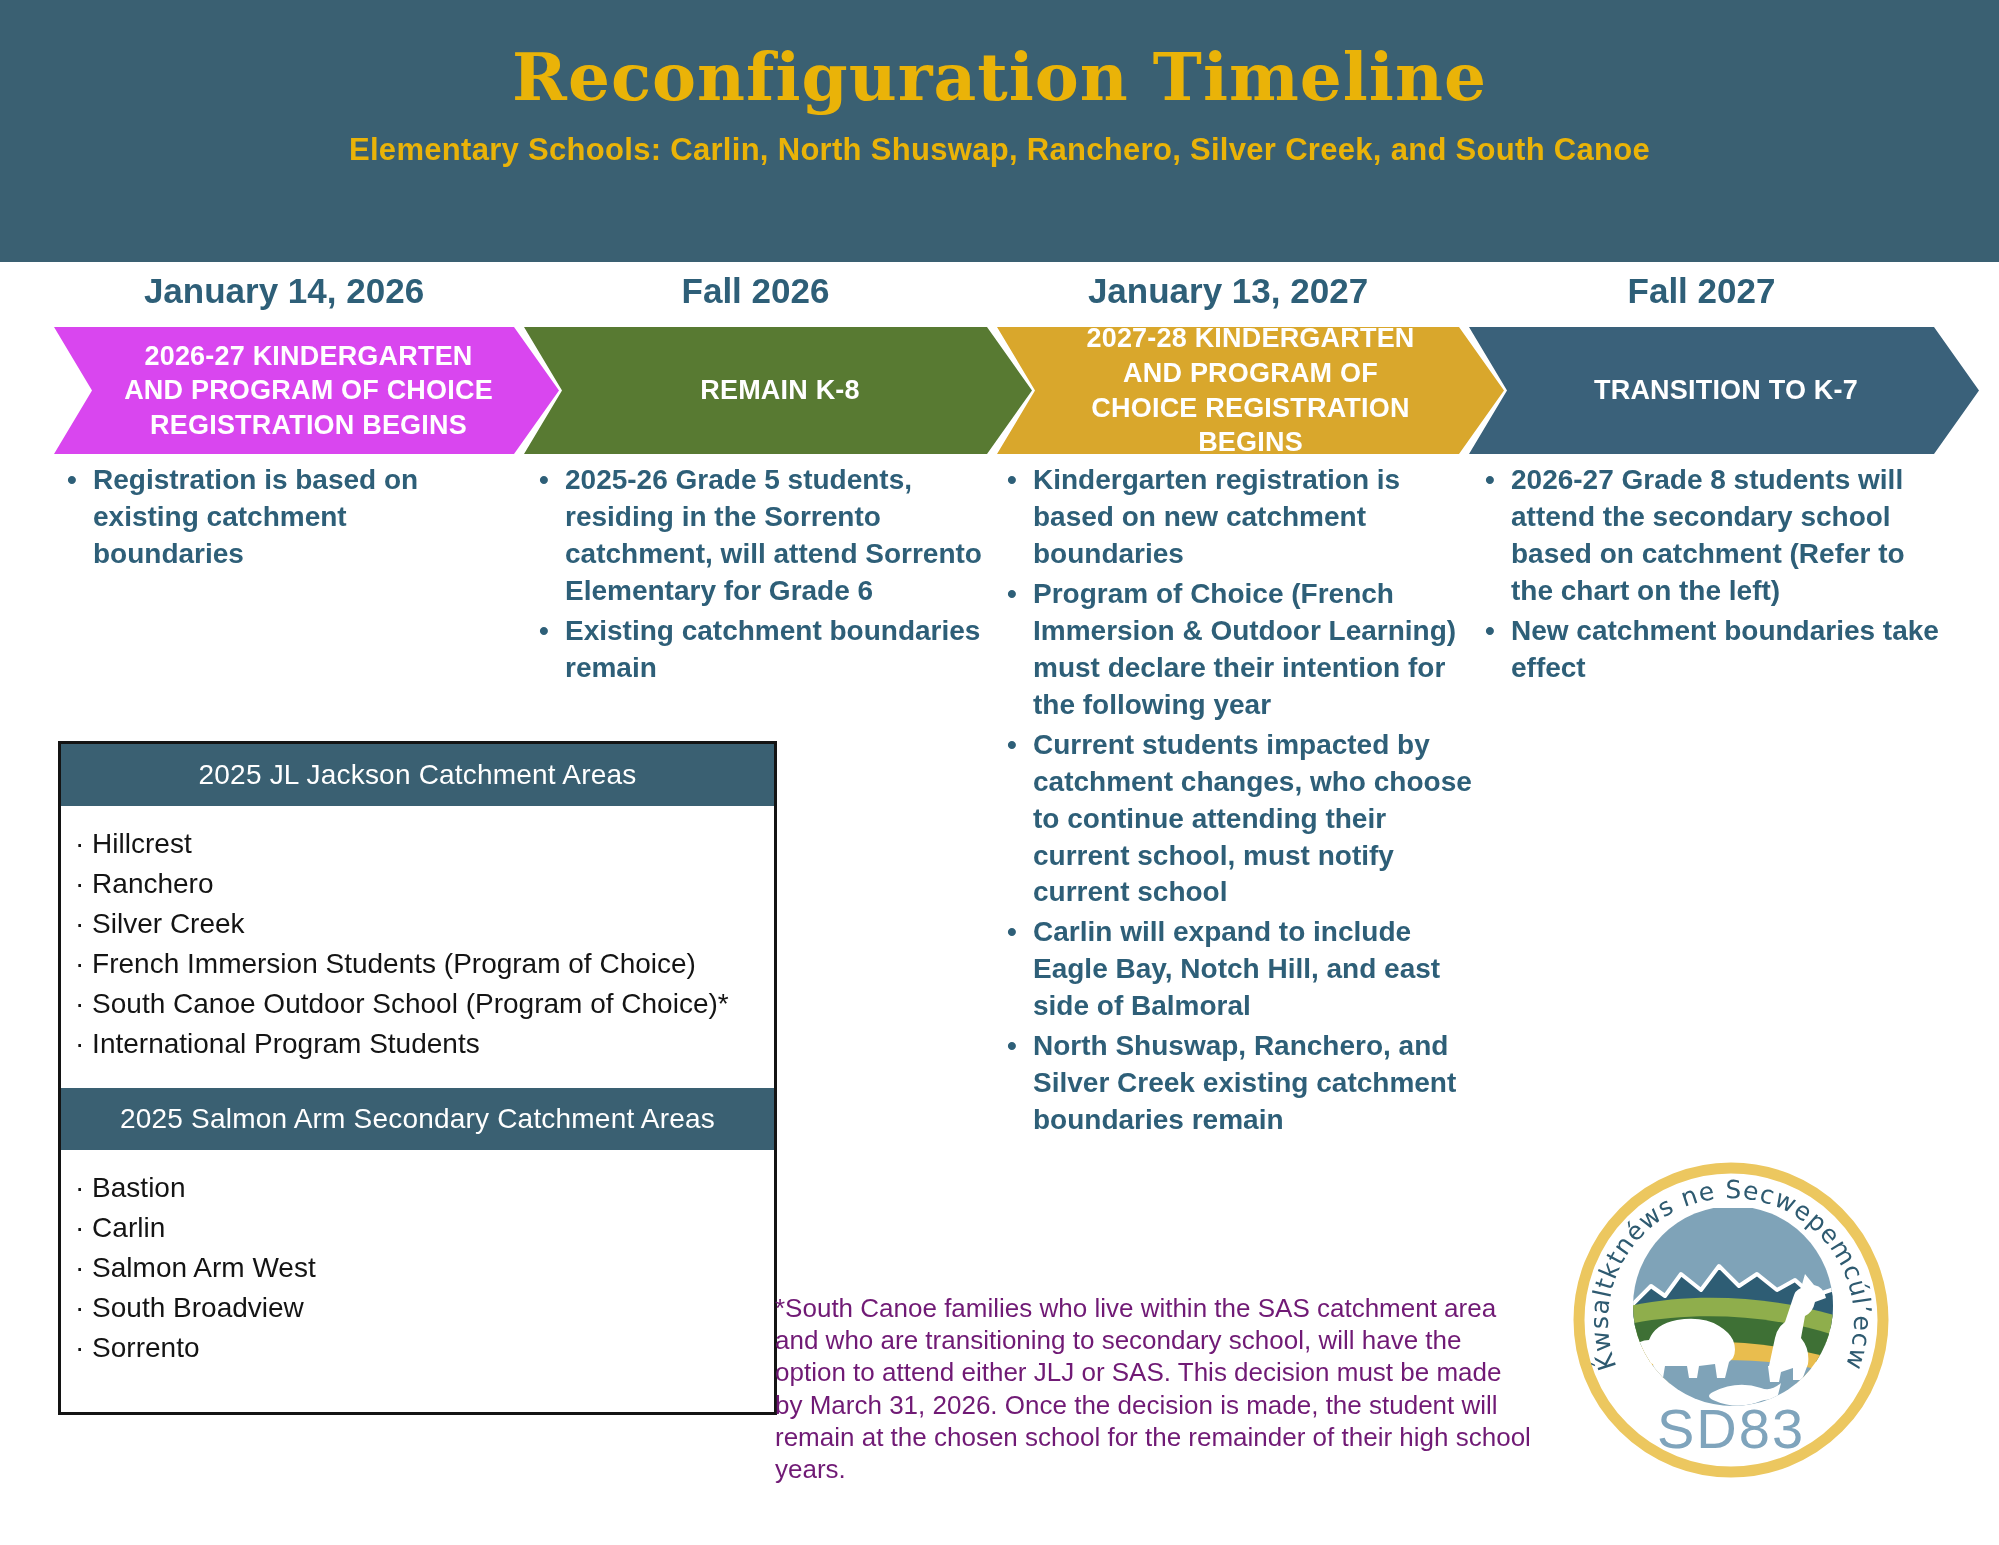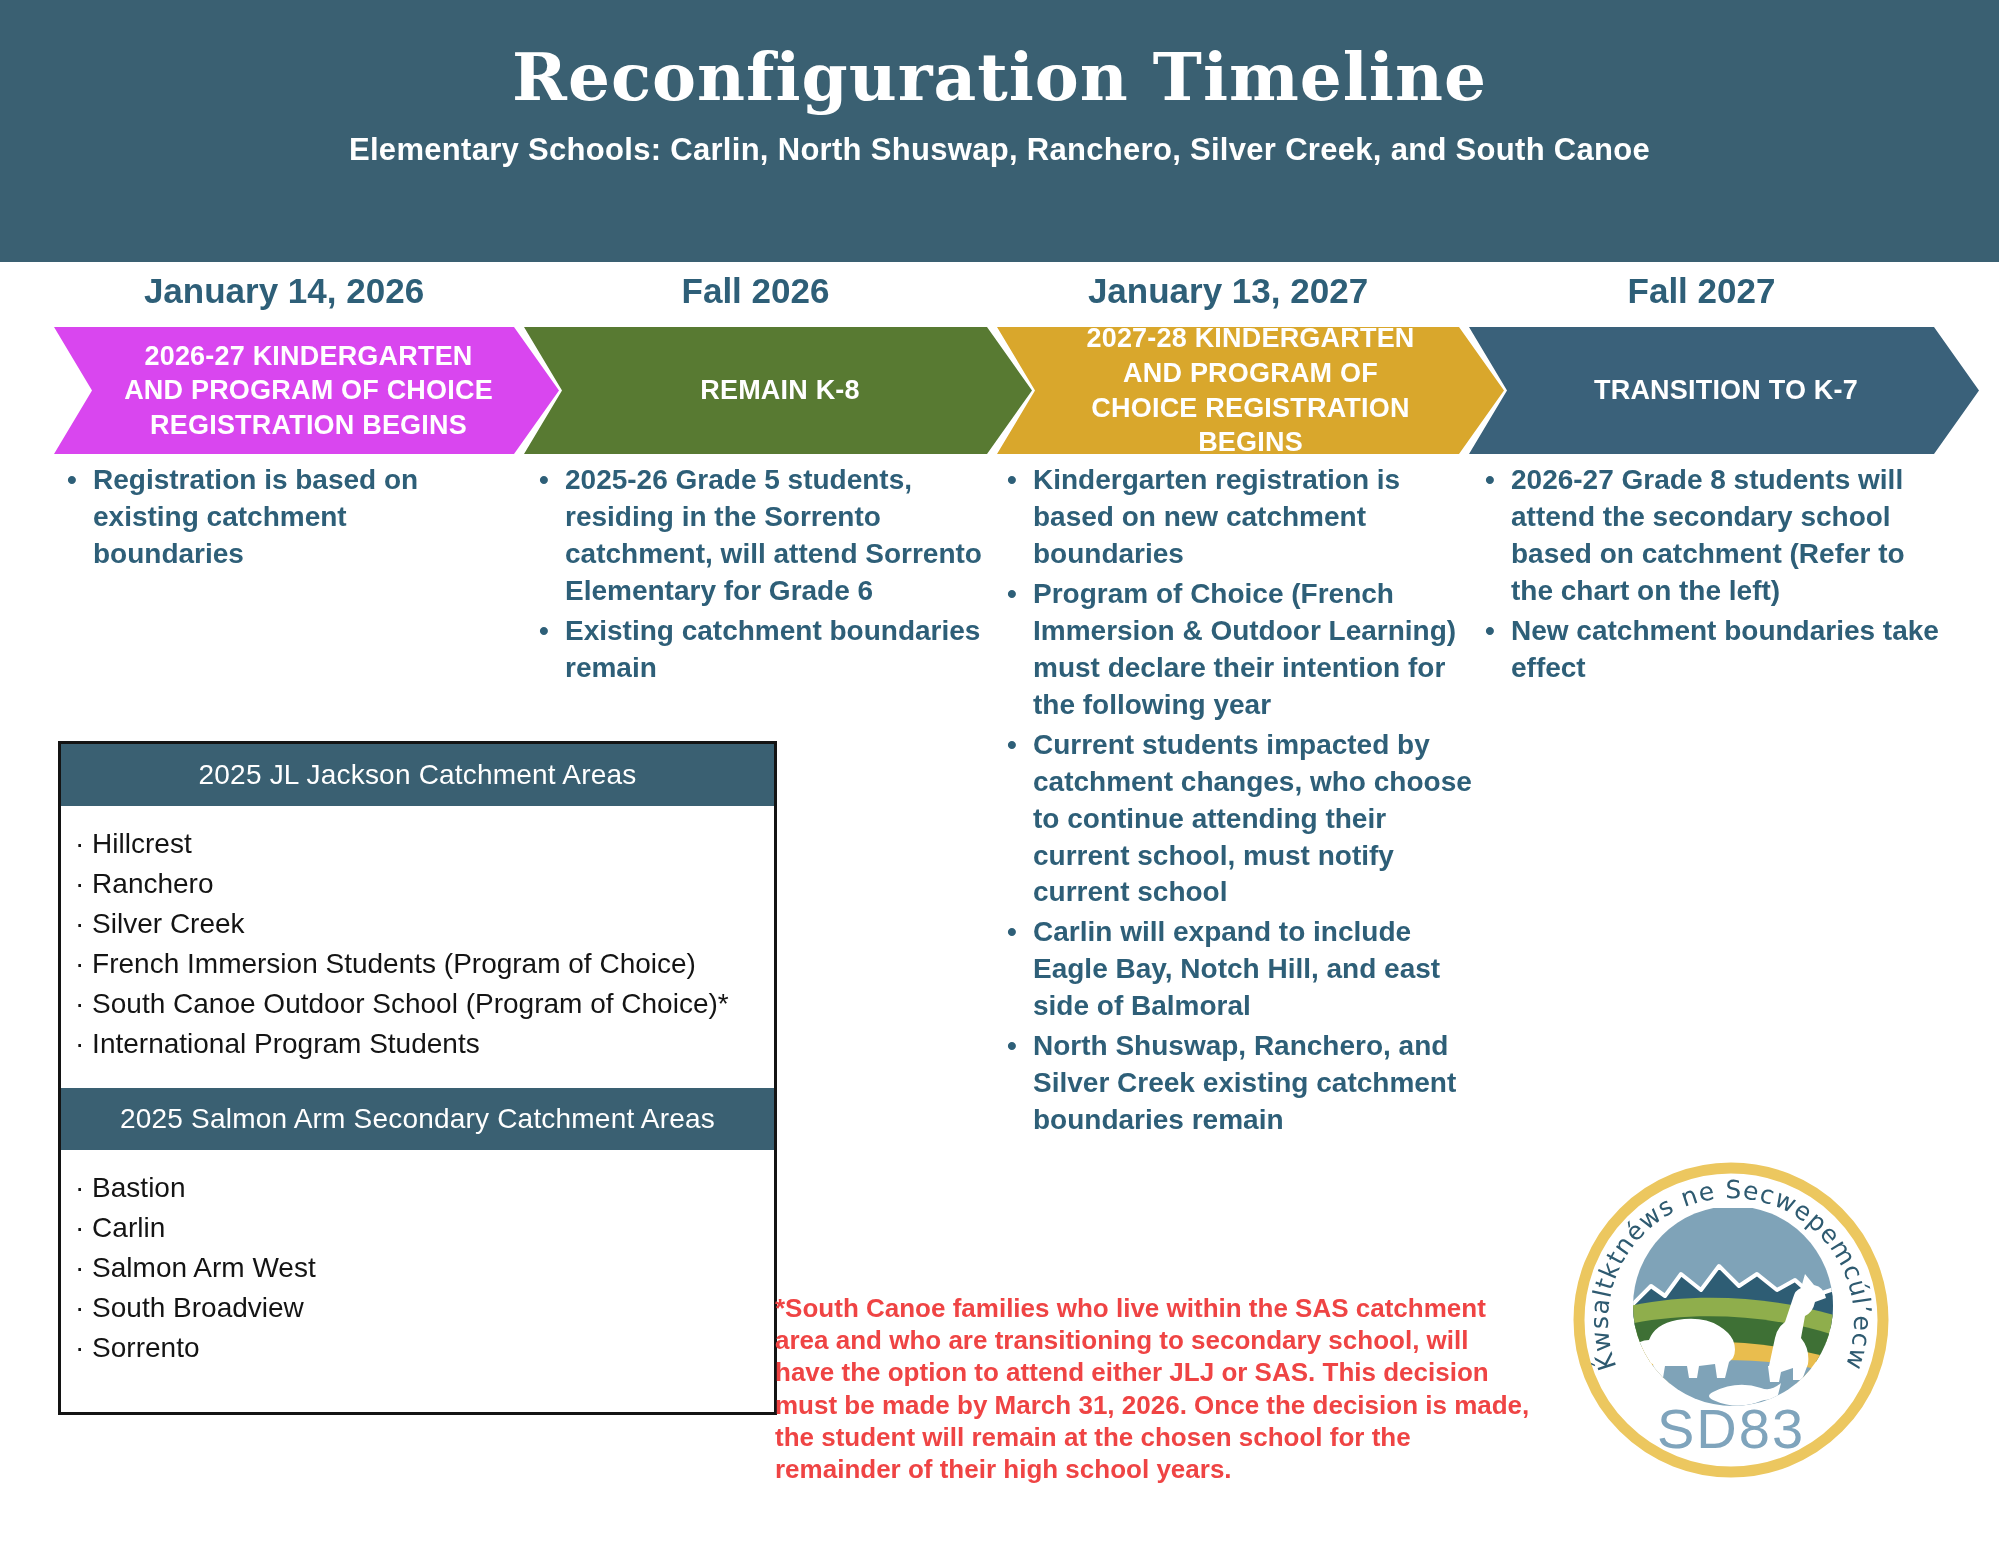--- a/index.html
+++ b/index.html
@@ -1,21 +1,21 @@
 <!DOCTYPE html>
 <html><head>
 <meta charset="utf-8">
 <style>
   html,body{margin:0;padding:0;background:#ffffff;}
   .page{position:relative;width:1999px;height:1545px;background:#ffffff;overflow:hidden;
         font-family:"Liberation Sans",sans-serif;}
 
   
   .masthead{position:absolute;left:0;top:0;width:100%;height:262px;background:#3A6072;
-            color:#ffffff;text-align:center;}
+            color:#eab308;text-align:center;}
   .masthead h1{margin:0;padding-top:38px;font-family:"DejaVu Serif","Liberation Serif",serif;
                font-weight:700;font-size:66px;letter-spacing:1px;}
   .masthead p{margin:16px 0 0;font-size:31px;font-weight:700;letter-spacing:.3px;}
 
   
   .date{position:absolute;top:266px;height:50px;display:flex;align-items:center;
         justify-content:center;font-size:35px;font-weight:700;color:#2E5F78;}
   #date1{left:54px;width:460px;}
   #date2{left:524px;width:463px;}
   #date3{left:997px;width:462px;}
@@ -48,21 +48,21 @@
              background:#fff;}
   .catch-header{height:62px;background:#3A6072;color:#fff;display:flex;align-items:center;
                 justify-content:center;font-size:28px;letter-spacing:.2px;}
   .catch-list{list-style:none;margin:0;padding:18px 6px 24px 14px;font-size:28px;color:#141414;}
   .catch-list li{line-height:40px;}
   .catch-list li::before{content:"\00B7\00A0";}
   #catch-list2{padding-bottom:44px;}
 
   
   .footnote{position:absolute;left:775px;top:1292px;width:758px;margin:0;font-size:26px;
-            font-weight:700;line-height:1.24;color:#ef4444;}
+            font-weight:400;line-height:1.24;color:#701a75;}
 
   
   .logo{position:absolute;left:1563px;top:1156px;width:340px;height:340px;}
 </style>
 </head>
 <body>
 
 <div class="page">
 
   <header class="masthead">

